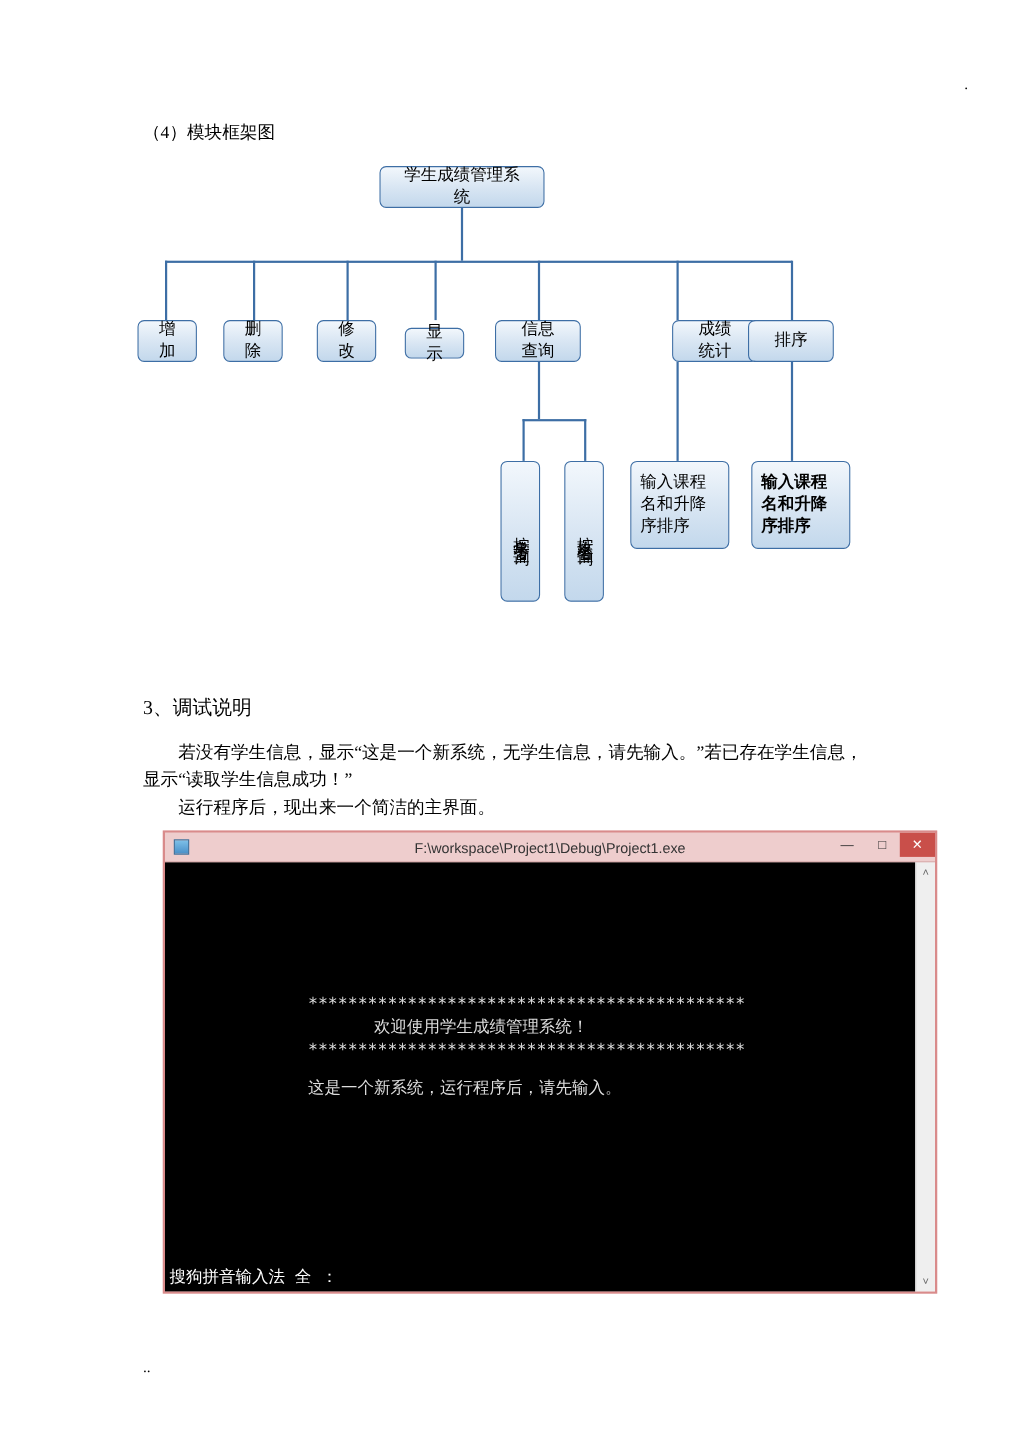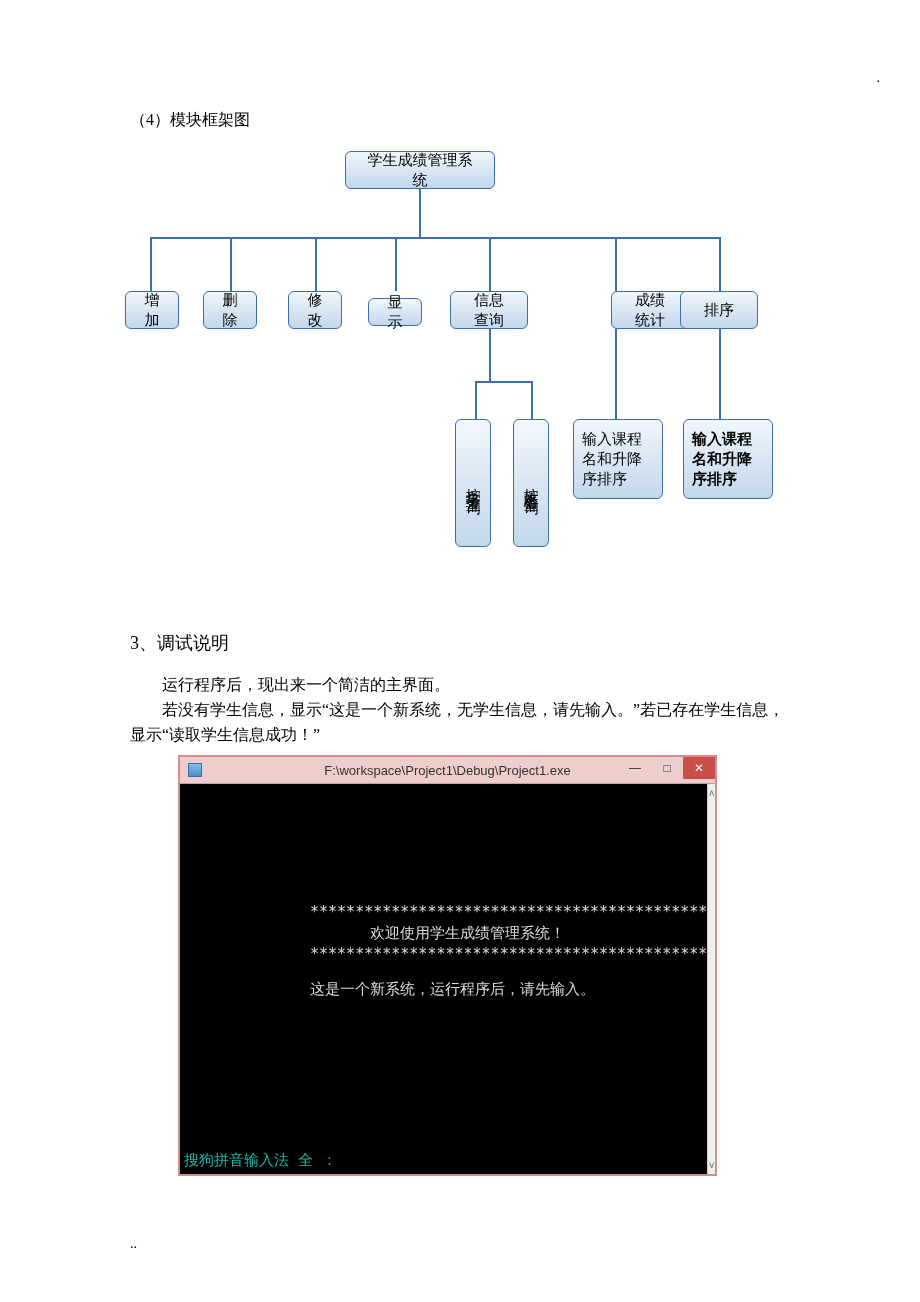--- a/index.html
+++ b/index.html
@@ -52,22 +52,22 @@
       font-family: "SimSun", "宋体", serif;
     }
     .para {
       font-size: 16px;
       line-height: 1.55;
       text-indent: 2em;
     }
     
     .console-window {
       margin-top: 8px;
-      margin-left: 48px;
-      width: 539px;
+      margin-left: 18px;
+      width: 704px;
       border: 2px solid #d98b8b;
       background: #eecdcd;
       font-family: "Microsoft YaHei", sans-serif;
     }
     .console-titlebar {
       height: 26px;
       display: flex;
       align-items: center;
       position: relative;
       background: #eecdcd;
@@ -140,21 +140,21 @@
     .scroll-arrow.down { bottom: 0; }
     .console-line {
       white-space: pre;
       line-height: 1.4;
     }
     .console-center { text-align: left; padding-left: 130px; }
     .console-ime {
       position: absolute;
       bottom: 4px; left: 4px;
       font-size: 15px;
-      color: #14b8a6;
+      color: #ffffff;
     }
     .dot {
       position: absolute;
       right: 40px;
       font-size: 14px;
     }
     .dot.top { top: 70px; }
     .dot.bottom { bottom: 50px; left: 130px; right: auto; }
   </style>
 </head>
@@ -204,22 +204,22 @@
     <div class="box vbox" style="left:388px; top:268px; width:36px; height:128px; font-size:15px;">
       <span style="writing-mode:vertical-rl; text-orientation:upright; letter-spacing:3px;">按姓名查询</span>
     </div>
 
     <div class="box" style="left:448px; top:268px; width:90px; height:80px; font-size:15px; text-align:left; padding:8px;">输入课程名和升降序排序</div>
 
     <div class="box" style="left:558px; top:268px; width:90px; height:80px; font-size:15px; text-align:left; padding:8px;font-weight:bold;">输入课程名和升降序排序</div>
   </div>
 
   <div class="h3">3、调试说明</div>
+  <p class="para" style="text-indent:2em;">若没有学生信息，显示“这是一个新系统，无学生信息，请先输入。”若已存在学生信息，显示“读取学生信息成功！”</p>
   <p class="para">运行程序后，现出来一个简洁的主界面。</p>
-  <p class="para" style="text-indent:2em;">若没有学生信息，显示“这是一个新系统，无学生信息，请先输入。”若已存在学生信息，显示“读取学生信息成功！”</p>
 
   <div class="console-window">
     <div class="console-titlebar">
       <div class="title-icon"></div>
       <div class="title-text">F:\workspace\Project1\Debug\Project1.exe</div>
       <div class="title-buttons">
         <div class="title-btn">—</div>
         <div class="title-btn">□</div>
         <div class="title-btn close">✕</div>
       </div>

